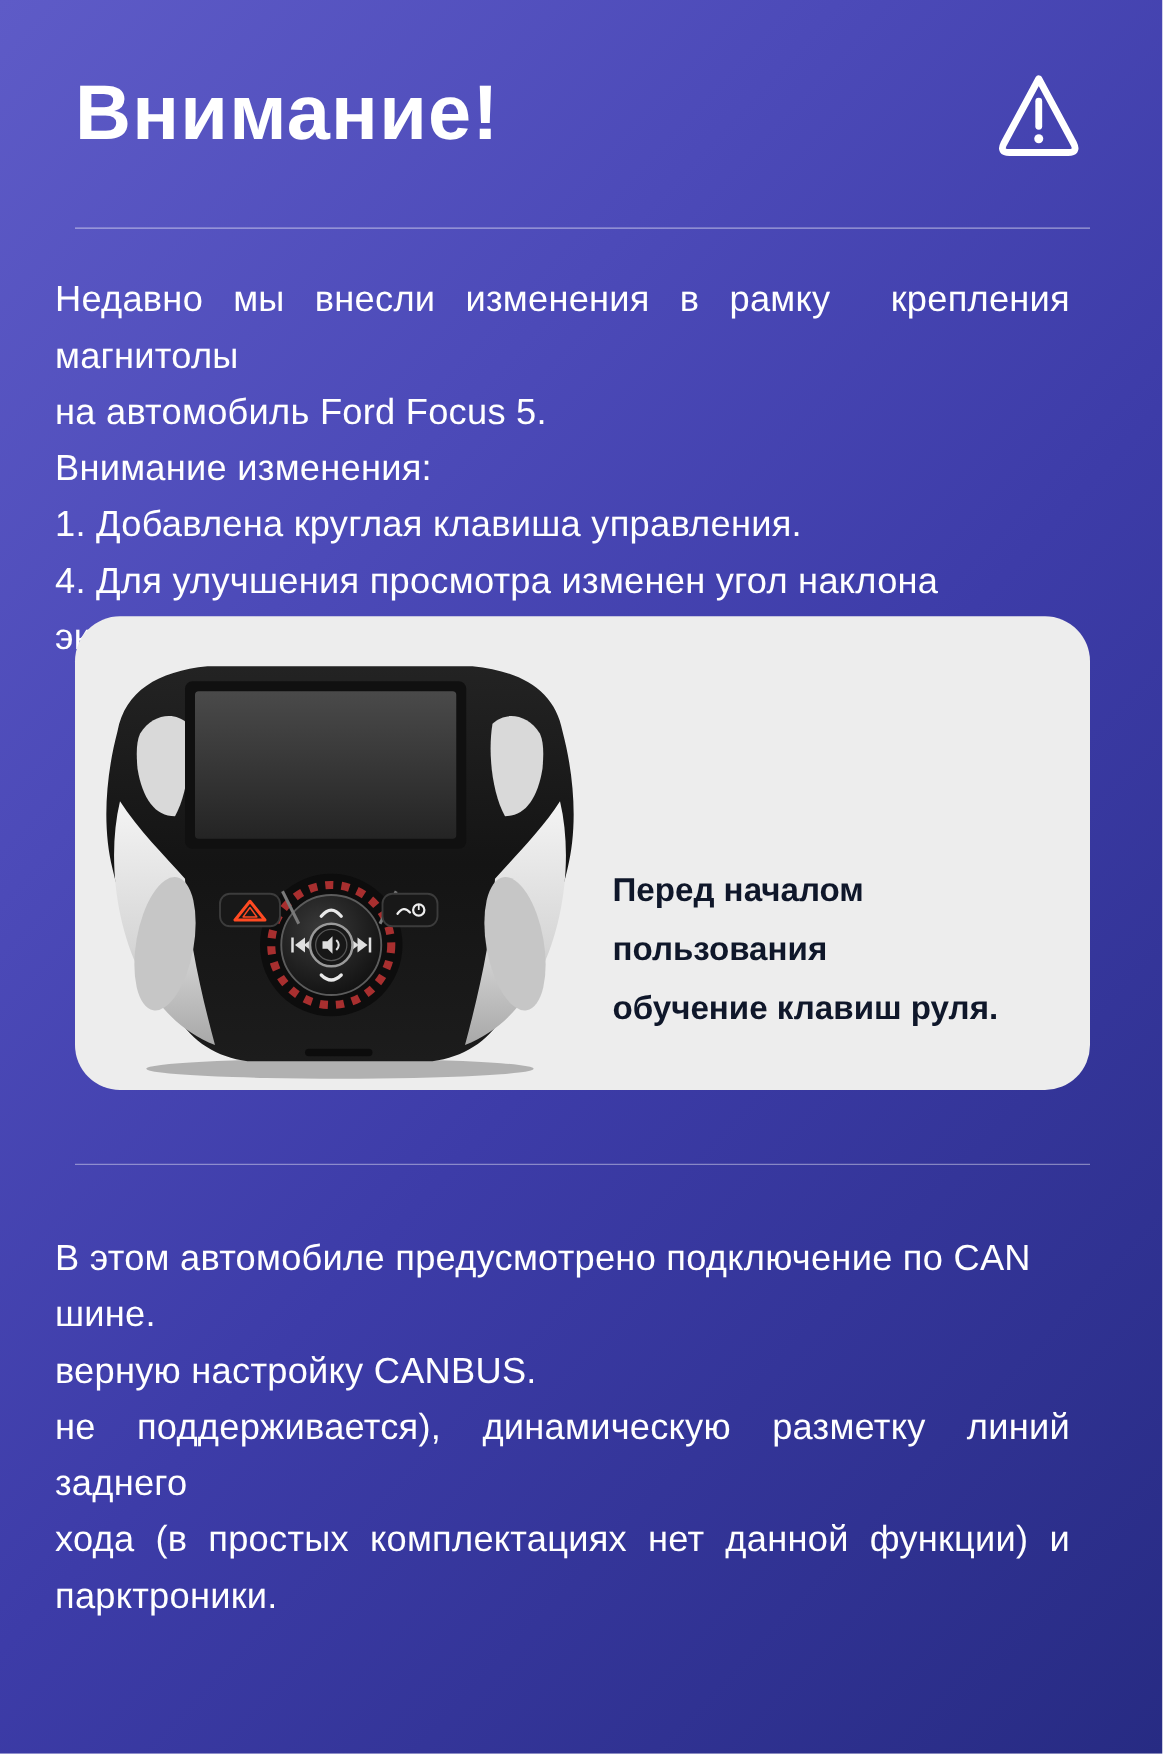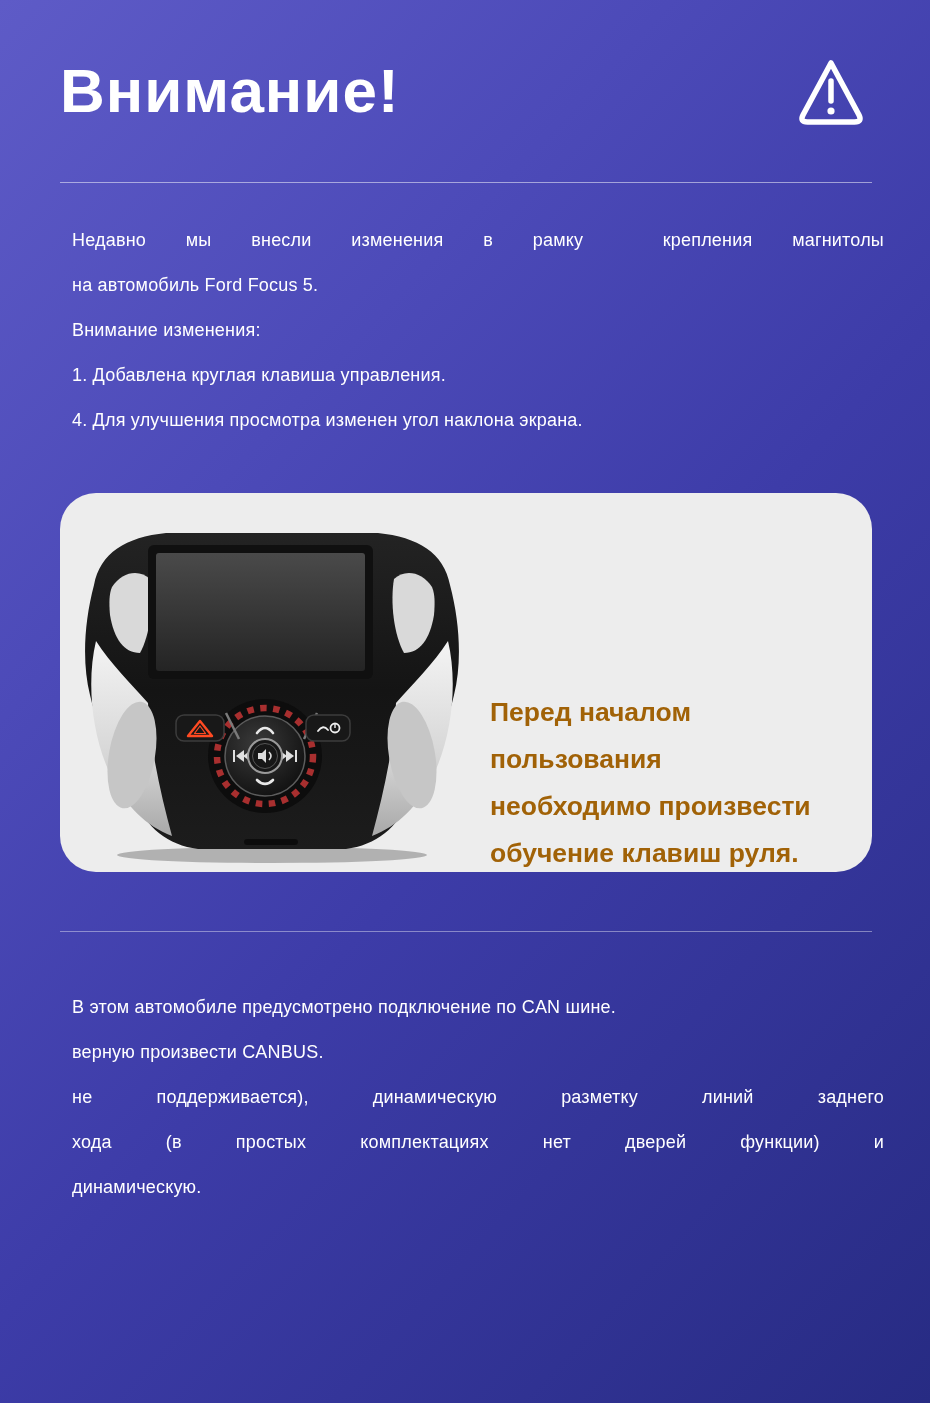--- a/index.html
+++ b/index.html
@@ -10,33 +10,33 @@
     background:linear-gradient(133deg,#5e5bc7 0%,#4c4ab8 30%,#3d3ca8 55%,#272b83 100%);
     font-family:Liberation Sans, sans-serif;
     color:#ffffff;
   }
   .hdr{position:absolute;left:60px;top:52px;width:812px;display:flex;justify-content:space-between;align-items:center;}
   .title{font-size:62px;font-weight:700;letter-spacing:1px;line-height:1;margin:0;}
   .warn-icon{margin-right:6px;margin-top:4px;}
   .divider{position:absolute;left:60px;width:812px;height:1px;background:rgba(255,255,255,0.5);}
   .div1{top:182px;}
   .div2{top:931px;background:rgba(255,255,255,0.4);}
-  .textblock{position:absolute;left:72px;width:812px;font-size:18px;letter-spacing:0.2px;}
+  .textblock{position:absolute;left:44px;width:812px;font-size:29px;letter-spacing:0.2px;}
   .intro{top:218px;}
   .canbus{top:985px;}
   .line{line-height:45px;white-space:pre-wrap;}
   .j{text-align:justify;text-align-last:justify;}
   .card{
     position:absolute;left:60px;top:493px;width:812px;height:379px;
     background:#ededed;border-radius:36px;
   }
   .unit{position:absolute;left:16px;top:6px;}
   .note{
     position:absolute;left:430px;top:196px;width:370px;
-    color:#a16207;font-weight:700;font-size:26.5px;line-height:47px;
+    color:#0f172a;font-weight:700;font-size:26.5px;line-height:47px;
   }
 </style>
 </head>
 <body>
 
 <div class="page">
 
   <div class="hdr">
     <h1 class="title">Внимание!</h1>
     <svg class="warn-icon" width="70" height="74" viewBox="0 0 70 74">
@@ -143,28 +143,27 @@
         <path d="M 242,232 q 5,-7 10,-1" fill="none" stroke="#eeeeee" stroke-width="1.8" stroke-linecap="round"></path>
         <circle cx="259" cy="229" r="4.5" fill="none" stroke="#eeeeee" stroke-width="1.8"></circle>
         <line x1="259" y1="224.5" x2="259" y2="229" stroke="#eeeeee" stroke-width="1.4"></line>
       </g>
 
       <rect x="168" y="340" width="54" height="6" rx="3" fill="#000000" opacity="0.55"></rect>
     </svg>
 
     <div class="note">
       <div>Перед началом пользования</div>
-      <div>необходимо произвести</div>
       <div>обучение клавиш руля.</div>
     </div>
   </section>
 
   <div class="divider div2"></div>
 
   <section class="textblock canbus">
     <div class="line">В этом автомобиле предусмотрено подключение по CAN шине.</div>
-    <div class="line">верную произвести CANBUS.</div>
+    <div class="line">верную настройку CANBUS.</div>
     <div class="line j">не поддерживается), динамическую разметку линий заднего</div>
-    <div class="line j">хода (в простых комплектациях нет дверей функции) и</div>
-    <div class="line">динамическую.</div>
+    <div class="line j">хода (в простых комплектациях нет данной функции) и</div>
+    <div class="line">парктроники.</div>
   </section>
 
 </div>
 
 </body></html>

